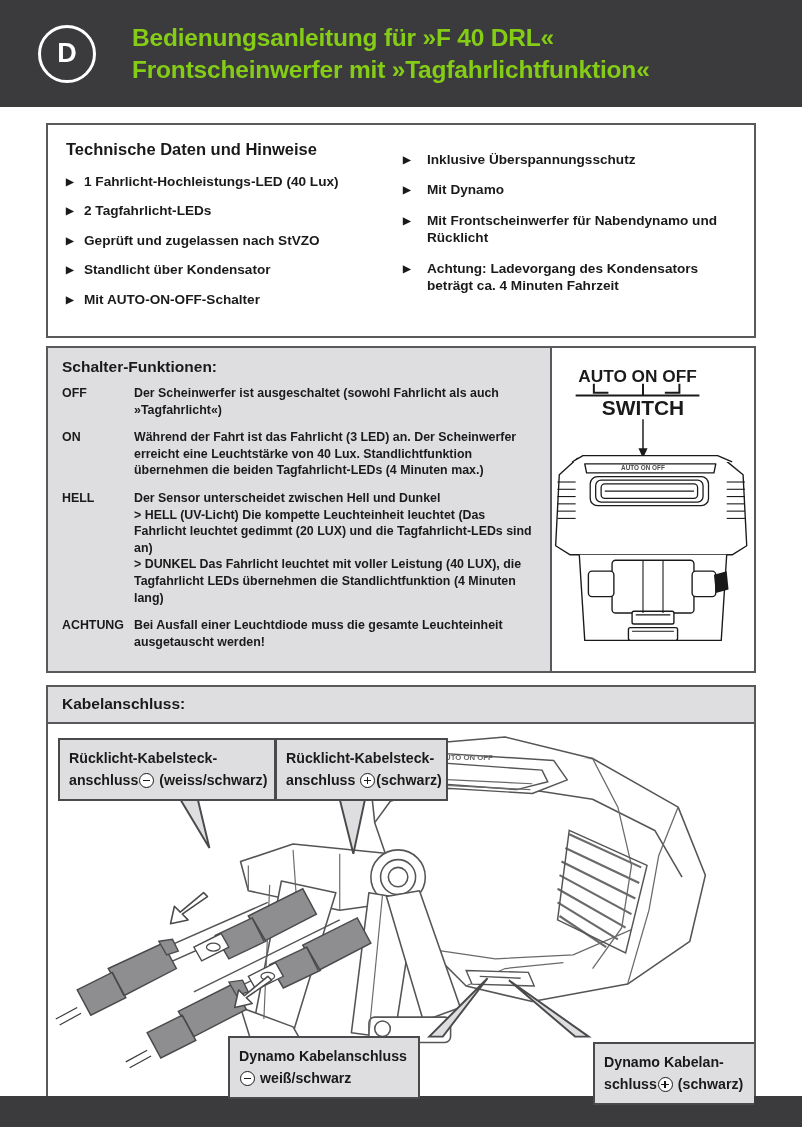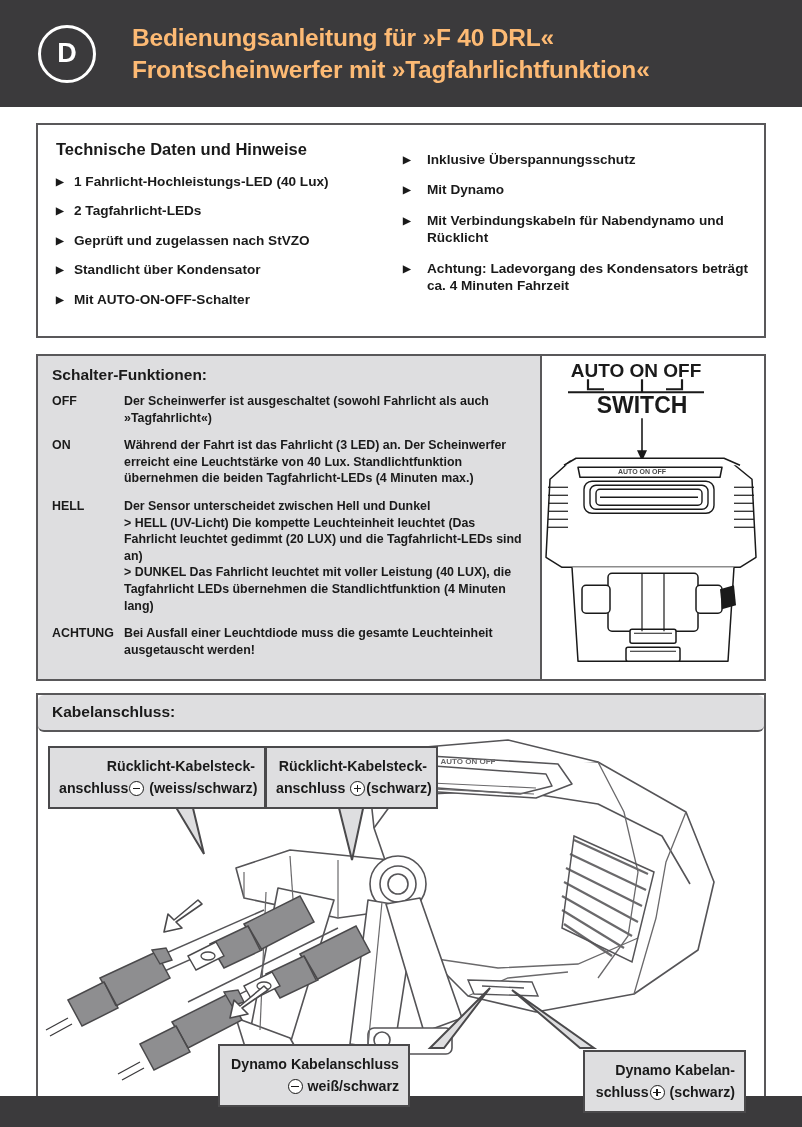--- a/index.html
+++ b/index.html
@@ -28,30 +28,30 @@
     flex: 0 0 auto;
   }
   .country-badge span {
     color: #ffffff;
     font-size: 27px;
     font-weight: bold;
     line-height: 1;
   }
   .header-titles { margin-left: 36px; }
   .header-titles div {
-    color: #fdba74;
+    color: #84cc16;
     font-size: 24.5px;
     font-weight: bold;
     letter-spacing: -0.2px;
     line-height: 1.30;
     white-space: nowrap;
   }
 
   
-  .page { padding: 0 36px; }
+  .page { padding: 0 46px; }
 
   
   .tech-box {
     margin-top: 16px;
     border: 2px solid #59585a;
     background: #ffffff;
     padding: 12px 14px 16px 14px;
     display: flex;
     min-height: 178px;
   }
@@ -78,21 +78,21 @@
     padding-top: 3px;
     text-align: left;
     padding-left: 4px;
   }
   .bullet-row .btxt { flex: 1 1 auto; }
   .tech-col.right .bullet-row { margin-bottom: 13px; }
   .tech-col.right .tri { width: 26px; padding-left: 2px; }
 
   
   .switch-box {
-    margin-top: 16px;
+    margin-top: 8px;
     border: 2px solid #59585a;
     display: flex;
     min-height: 317px;
   }
   .switch-left {
     flex: 0 0 502px;
     background: #dedee0;
     padding: 10px 12px 10px 14px;
   }
   .switch-title {
@@ -128,21 +128,20 @@
     margin-top: 12px;
     border: 2px solid #59585a;
     background: #ffffff;
   }
   .cable-head {
     background: #dedee0;
     border-bottom: 2px solid #59585a;
     padding: 8px 14px 9px 14px;
     font-size: 15.5px;
     font-weight: bold;
-    border-radius: 6px;
   }
   .cable-area {
     position: relative;
     height: 385px;
     background: #ffffff;
     overflow: hidden;
   }
   .cable-svg {
     position: absolute; left: 0; top: 0;
     width: 100%; height: 100%;
@@ -152,21 +151,20 @@
   .callout {
     position: absolute;
     background: #dedee0;
     border: 2px solid #4a494b;
     font-size: 14.2px;
     font-weight: bold;
     line-height: 1.55;
     padding: 7px 9px 8px 9px;
     z-index: 5;
     white-space: nowrap;
-    text-align: right;
   }
   .callout .line2 { display: block; }
   .sym {
     display: inline-block;
     width: 15px; height: 15px;
     border: 1.6px solid #1a1a1a;
     border-radius: 50%;
     position: relative;
     vertical-align: -3px;
     background: #ffffff;
@@ -245,21 +243,21 @@
       <div class="bullet-row">
         <span class="tri">▶</span>
         <span class="btxt">Inklusive Überspannungsschutz</span>
       </div>
       <div class="bullet-row">
         <span class="tri">▶</span>
         <span class="btxt">Mit Dynamo</span>
       </div>
       <div class="bullet-row">
         <span class="tri">▶</span>
-        <span class="btxt">Mit Verbindungskabeln für Nabendynamo und Rücklicht</span>
+        <span class="btxt">Mit Frontscheinwerfer für Nabendynamo und Rücklicht</span>
       </div>
       <div class="bullet-row">
         <span class="tri">▶</span>
         <span class="btxt">Achtung: Ladevorgang des Kondensators beträgt ca. 4 Minuten Fahrzeit</span>
       </div>
     </div>
   </div>
 
   <div class="switch-box">
     <div class="switch-left">

